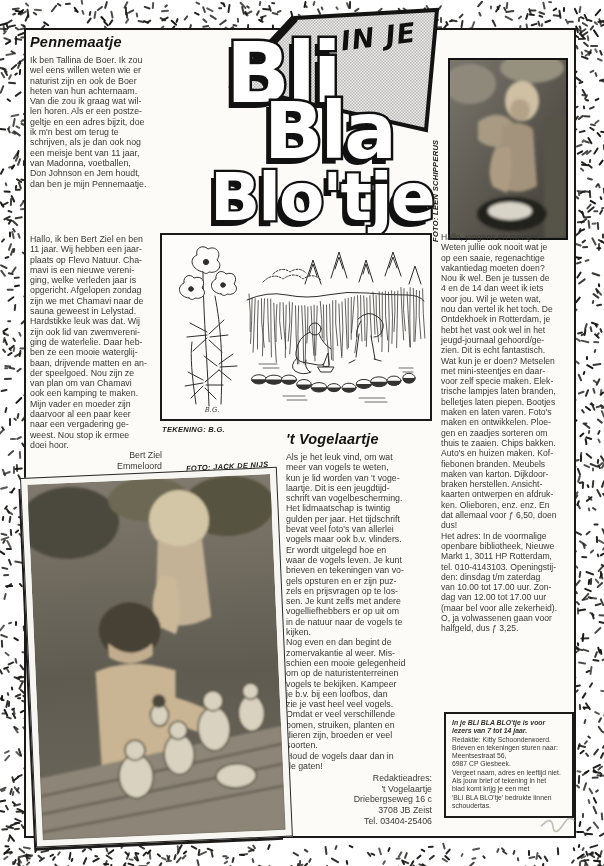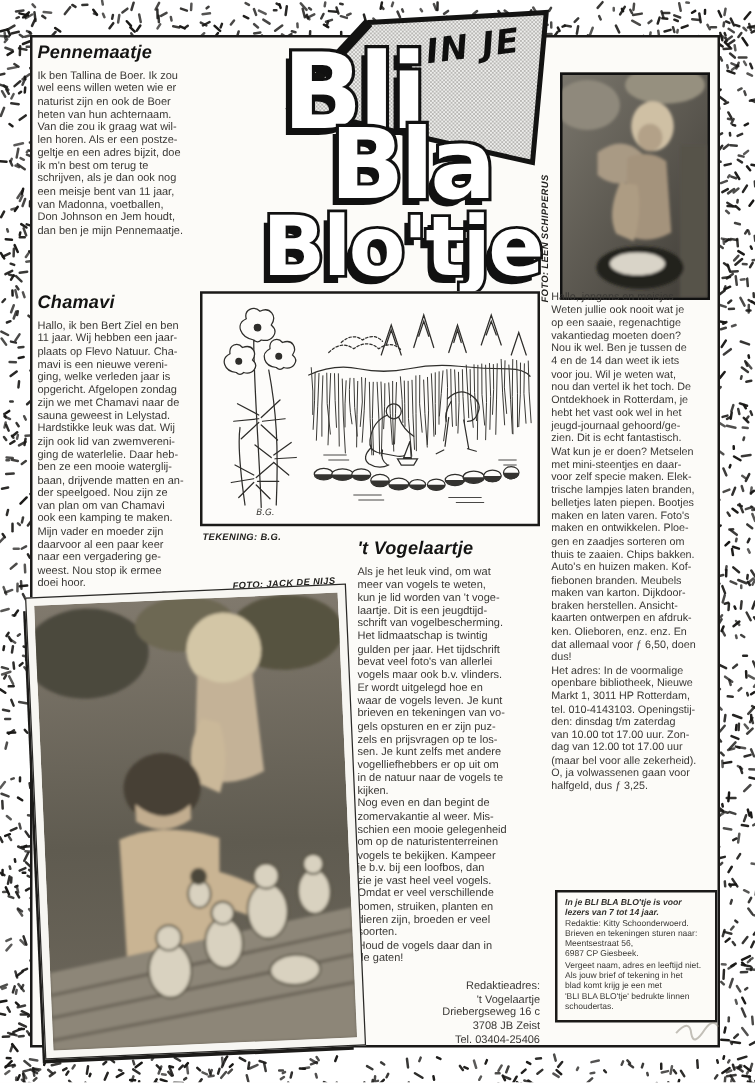--- a/index.html
+++ b/index.html
@@ -11,21 +11,21 @@
         background:#fcfbf8;border:2px solid #1a1918;box-sizing:border-box;z-index:2;}
   .abs{position:absolute;z-index:3;}
   h2.art{font-size:14.5px;font-style:italic;font-weight:bold;color:#141413;margin:0 0 5px 0;letter-spacing:.2px;}
   .body{white-space:pre;font-size:8.8px;line-height:10.3px;color:#3a3835;}
   .sig{white-space:pre;font-size:8.8px;line-height:10.6px;color:#3a3835;text-align:right;padding-right:2px;}
   .col1{left:30px;top:34px;width:134px;}
   .col2{left:30px;top:234px;width:134px;}
   .colmid{left:286px;top:431px;width:148px;}
   .colspec{left:441px;top:232px;width:136px;}
   .colspec .body{font-size:8.6px;}
-  .addr{margin-top:12px;}
+  .addr{margin-top:2px;}
   .sigp{margin-top:8px;}
   .sigs{margin-top:20px;}
   .caption{font-size:7.5px;font-style:italic;font-weight:bold;color:#23221f;letter-spacing:.3px;}
   .vcap{left:431px;top:242px;width:134px;transform-origin:0 0;transform:rotate(-90deg);}
   .capjack{left:186px;top:462px;transform:rotate(-3deg);}
   .captek{left:162px;top:425px;}
   .sketchbox{left:160px;top:233px;width:272px;height:188px;box-sizing:border-box;
         border:2.5px solid #1b1a18;background:#fdfcfa;padding:1px;}
   .photo-top{left:448px;top:58px;width:116px;height:178px;border:2px solid #111;background:#4c4a43;}
   .photo-bottom{left:20px;top:478px;background:#f7f6f2;border:1px solid #2a2927;padding:6px;
@@ -1055,21 +1055,20 @@
 geltje en een adres bijzit, doe
 ik m'n best om terug te
 schrijven, als je dan ook nog
 een meisje bent van 11 jaar,
 van Madonna, voetballen,
 Don Johnson en Jem houdt,
 dan ben je mijn Pennemaatje.</div>
   </div>
 
   <div class="abs col2">
-    <h2 class="art">Chamavi</h2>
     <div class="body">Hallo, ik ben Bert Ziel en ben
 11 jaar. Wij hebben een jaar-
 plaats op Flevo Natuur. Cha-
 mavi is een nieuwe vereni-
 ging, welke verleden jaar is
 opgericht. Afgelopen zondag
 zijn we met Chamavi naar de
 sauna geweest in Lelystad.
 Hardstikke leuk was dat. Wij
 zijn ook lid van zwemvereni-

